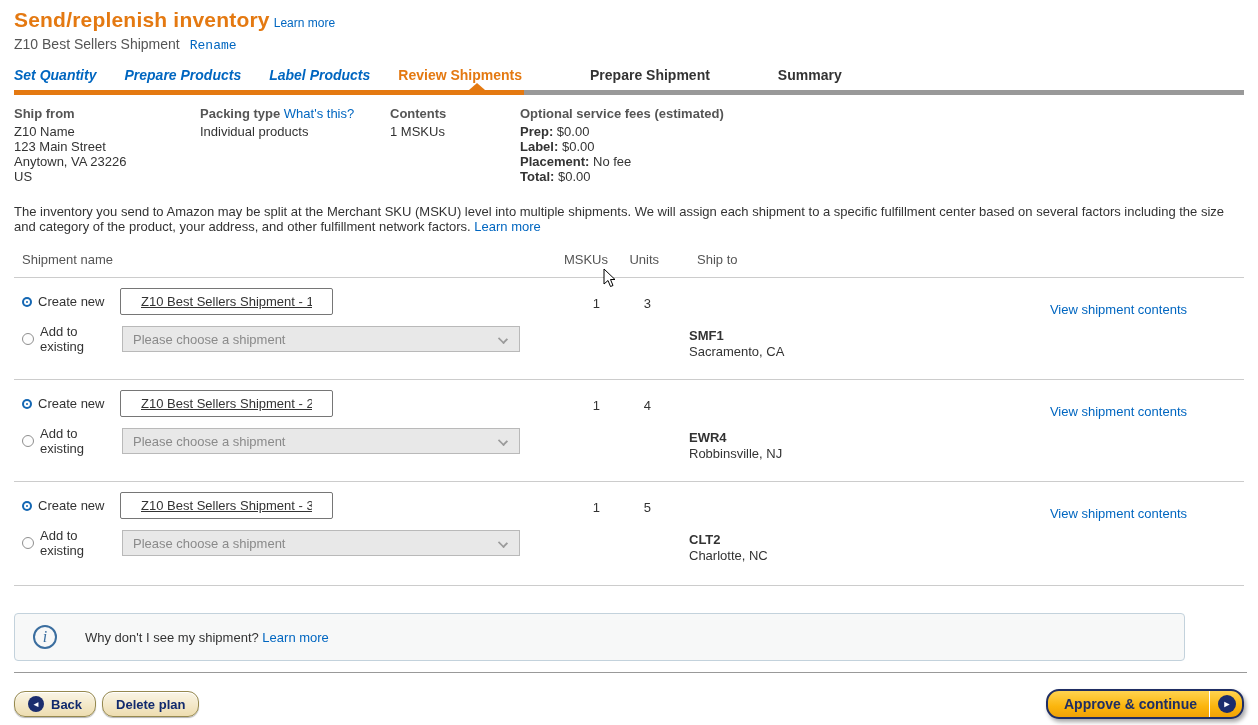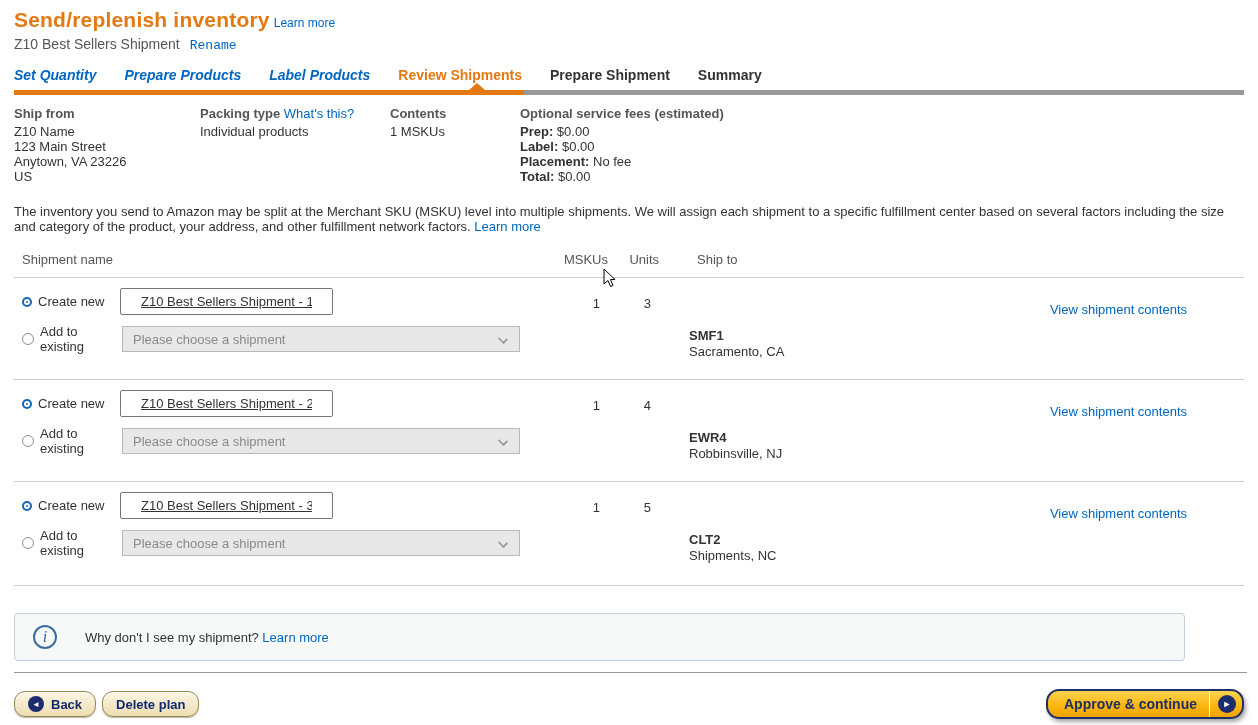--- a/index.html
+++ b/index.html
@@ -15,21 +15,21 @@
   .sub-row { display:flex; align-items:baseline; gap:10px; margin-top:4px; }
   .subtitle { font-size:14px; color:#555; }
   .rename { font-size:13px;font-family:Liberation Mono, monospace; }
 
   
   .tabbar { position:relative; margin-top:14px; }
   .tabs { display:flex; gap:28px; font-size:14px; font-weight:bold; padding-bottom:7px; }
   .tab { cursor:pointer; }
   .tab.done { color:#0066c0;font-style:italic; }
   .tab.active { color:#e47911; cursor:default; }
-  .tab.future { color:#333; cursor:default; }
+  .tab.future { color:#333; cursor:default;margin-left:40px; }
   .underline { display:flex; height:5px; }
   .underline .orange { width:510px; background:#e47911; }
   .underline .gray { flex:1; background:#999; }
   .tab-caret { position:absolute; left:455px; bottom:5px; width:0; height:0;
     border-left:8px solid transparent; border-right:8px solid transparent;
     border-bottom:7px solid #e47911; }
 
   
   .summary { display:flex; padding:11px 0 14px 0; font-size:13px; line-height:15px; }
   .s-col h4 { font-size:13px; color:#555; margin-bottom:3px; }
@@ -236,21 +236,21 @@
         <div class="sel">
           <span>Please choose a shipment</span>
           <span class="chev"></span>
         </div>
       </div>
     </div>
     <div class="cell-num col-r">1</div>
     <div class="cell-num col-r">5</div>
     <div class="shipto col-ship">
       <b>CLT2</b>
-      <span>Shipments, NC</span>
+      <span>Charlotte, NC</span>
     </div>
     <div class="viewlink col-link"><a class="lnk">View shipment contents</a></div>
   </div>
 
   <div class="infobox">
     <span class="i-circle">i</span>
     <span class="infotext">
       <span>Why don't I see my shipment?</span>
       <a class="lnk">Learn more</a>
     </span>

